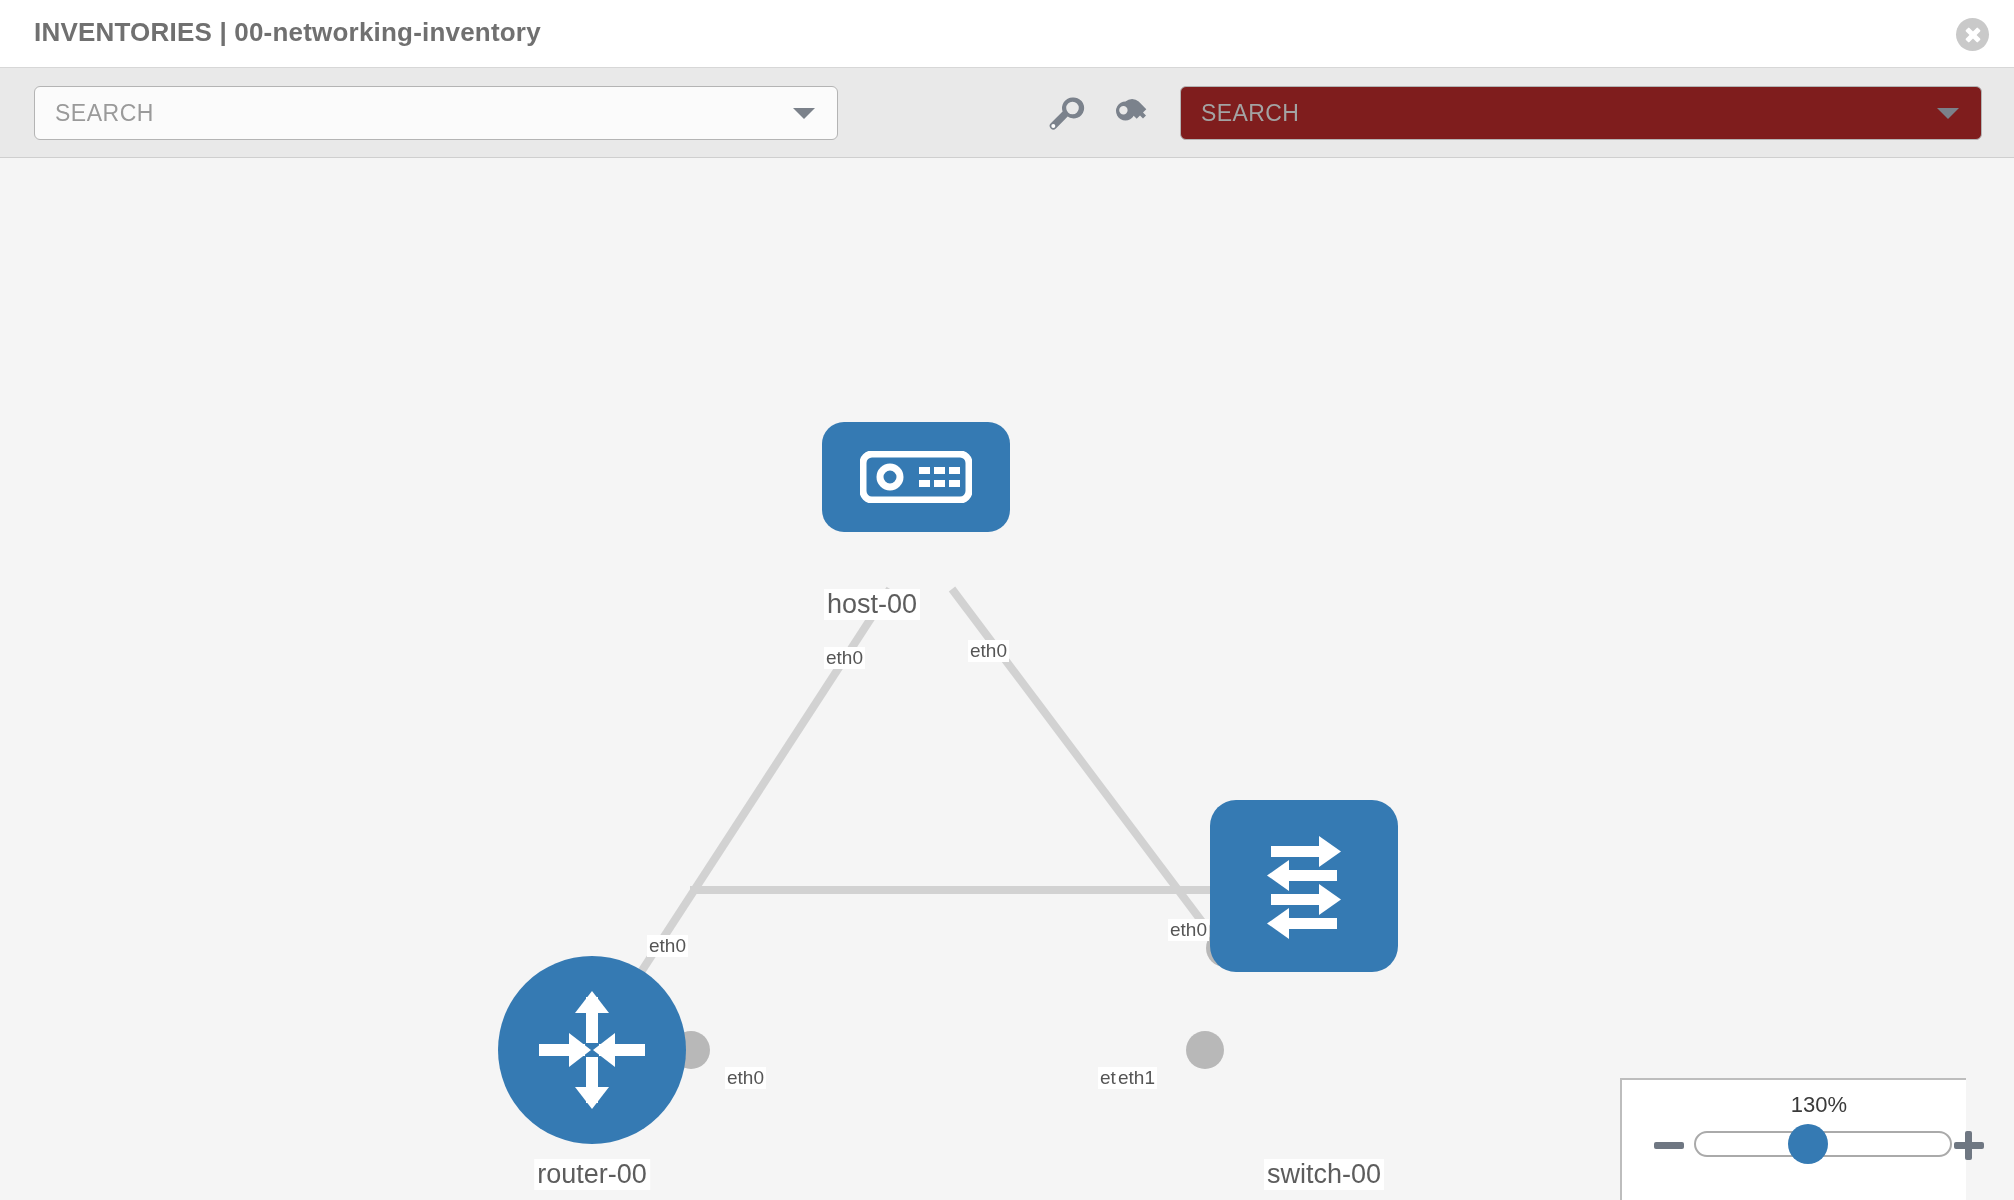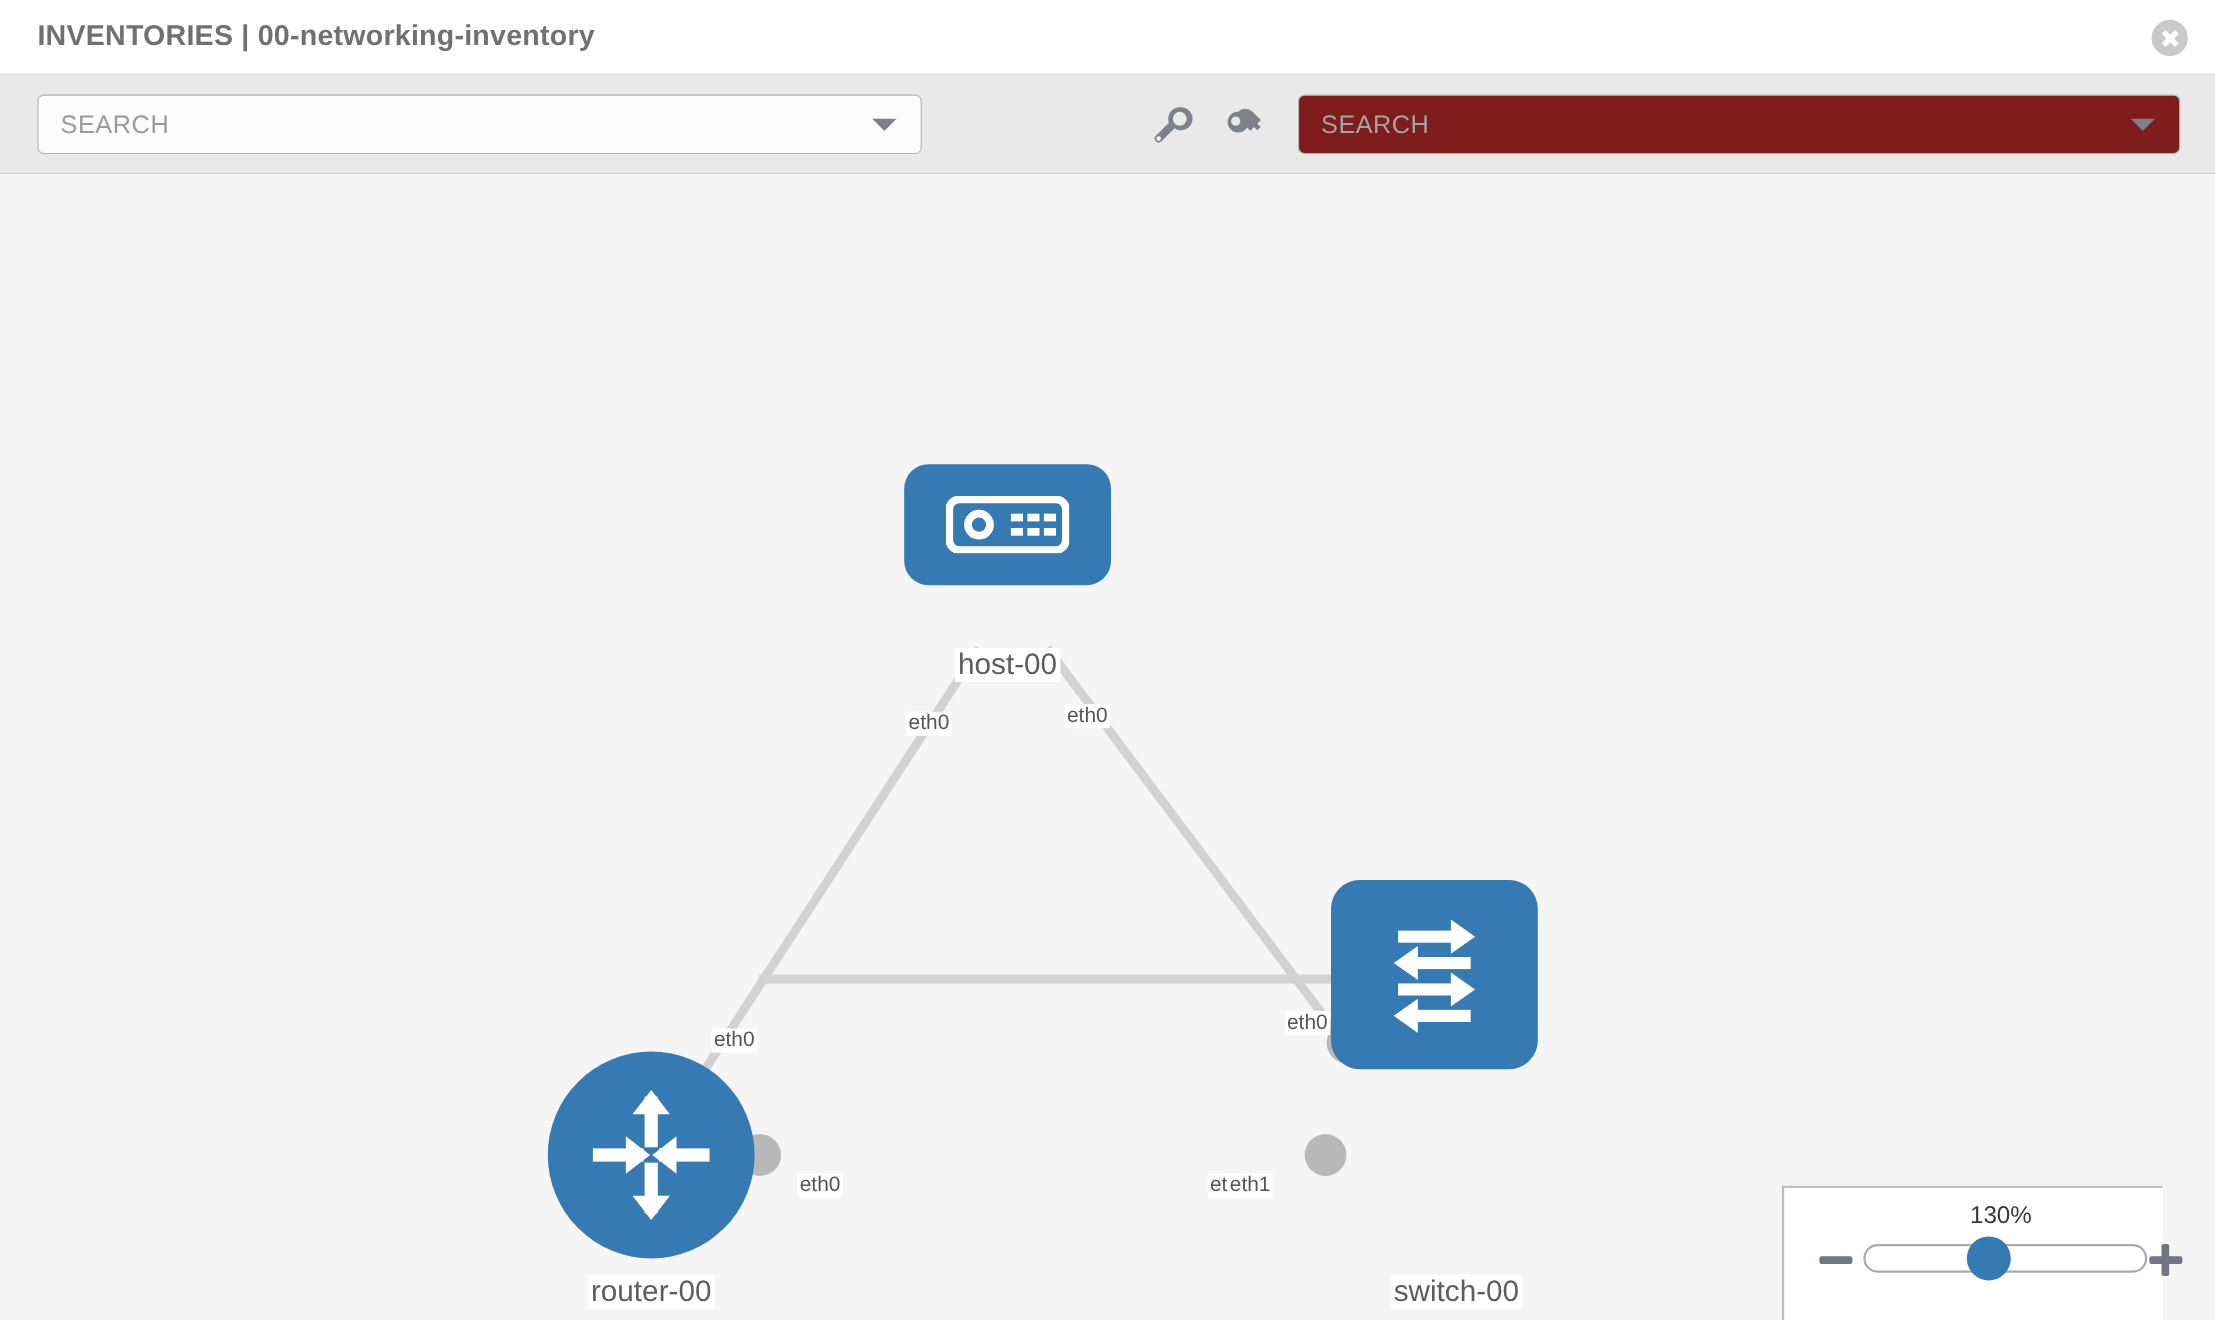--- a/index.html
+++ b/index.html
@@ -335,21 +335,21 @@
           <circle cx="30" cy="26" r="10" fill="none" stroke="#ffffff" stroke-width="7"></circle>
           <rect x="59" y="16" width="11" height="7" fill="#ffffff"></rect>
           <rect x="74" y="16" width="11" height="7" fill="#ffffff"></rect>
           <rect x="89" y="16" width="11" height="7" fill="#ffffff"></rect>
           <rect x="59" y="29" width="11" height="7" fill="#ffffff"></rect>
           <rect x="74" y="29" width="11" height="7" fill="#ffffff"></rect>
           <rect x="89" y="29" width="11" height="7" fill="#ffffff"></rect>
         </svg>
       </div>
     </div>
-    <div class="node-label" style="left:916px; top:430px;">host-00</div>
+    <div class="node-label" style="left:872px; top:430px;">host-00</div>
     <div class="edge-label" style="left:824px; top:452px;">eth0</div>
     <div class="edge-label" style="left:968px; top:445px;">eth0</div>
 
     <div class="connector" style="left:672px; top:872px;"></div>
     <div class="node node-router" style="left:498px; top:797px;">
       <div class="shape"></div>
       <div class="glyph">
         <svg width="122" height="122" viewBox="0 0 122 122" aria-hidden="true">
           <g fill="#ffffff">
 

